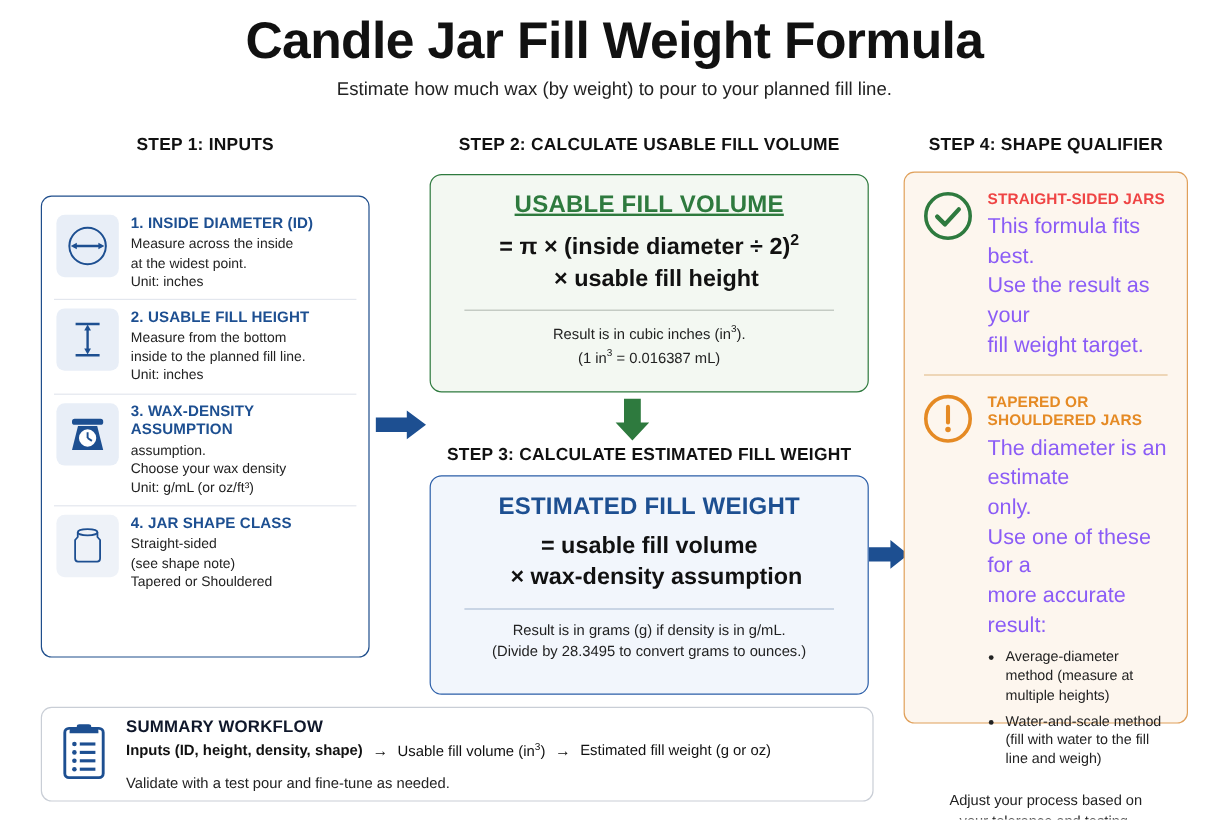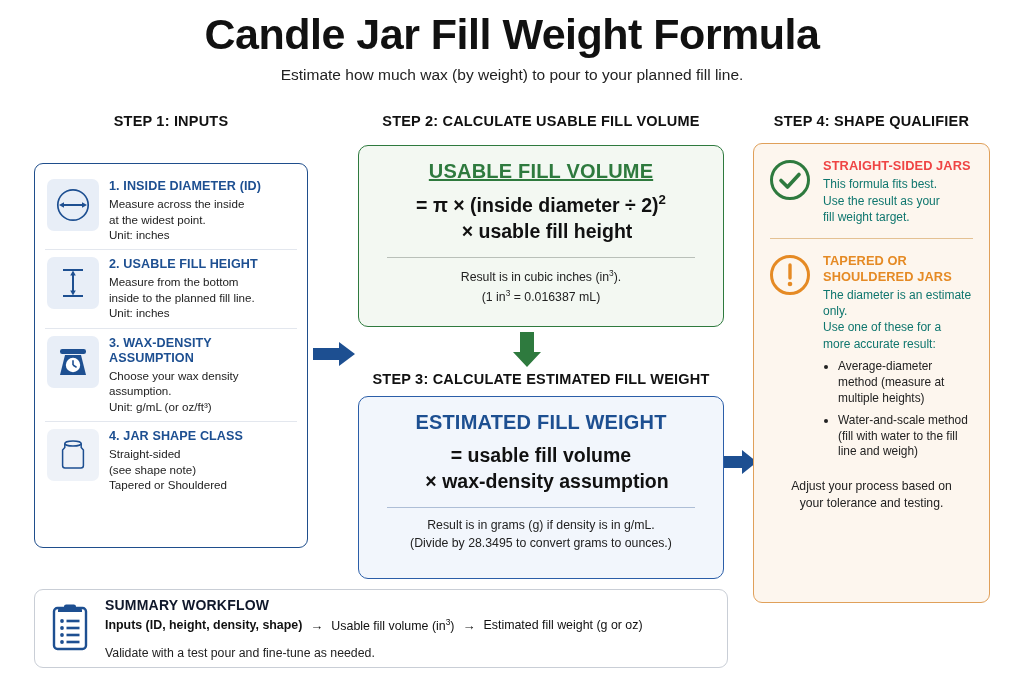--- a/index.html
+++ b/index.html
@@ -87,21 +87,21 @@
     left:753px;top:143px;width:237px;height:460px;
     border:1.6px solid #e0a05a;border-radius:9px;background:#fdf6ee;
     padding:14px 14px;box-sizing:border-box;
   }
   .shape-row{display:flex;gap:11px;align-items:flex-start;}
   .shape-divider{height:1px;background:#e4c193;margin:13px 2px 14px;}
   .shape-title{font-size:12.8px;font-weight:bold;letter-spacing:.1px;
     text-transform:uppercase;line-height:1.18;margin-bottom:3px;}
   .shape-title.green{color:#ef4444;}
   .shape-title.orange{color:#e58a24;}
-  .shape-desc{font-size:12px;line-height:1.37;color:#0f766e;}
+  .shape-desc{font-size:18px;line-height:1.37;color:#8b5cf6;}
   .bullets{margin:7px 0 0 0;padding-left:15px;}
   .bullets li{font-size:11.9px;line-height:1.33;margin-bottom:6px;color:#222;}
   .shape-foot{font-size:12.2px;line-height:1.38;color:#222;text-align:center;margin-top:12px;}
 
   
   .summary-panel{
     left:34px;top:589px;width:694px;height:79px;
     border:1px solid #c9ced6;border-radius:9px;background:#ffffff;
     padding:10px 14px;box-sizing:border-box;display:flex;gap:14px;align-items:center;
   }
@@ -180,22 +180,22 @@
           <rect x="7" y="7" width="26" height="5" rx="2.2" fill="#1d4f91"></rect>
           <path d="M12 13 L28 13 L33 33 L7 33 Z" fill="#1d4f91"></path>
           <circle cx="20" cy="23" r="7.2" fill="#ffffff"></circle>
           <line x1="20" y1="23" x2="20" y2="18.3" stroke="#1d4f91" stroke-width="1.6"></line>
           <line x1="20" y1="23" x2="23.6" y2="25.4" stroke="#1d4f91" stroke-width="1.6"></line>
         </svg>
       </div>
       <div class="input-txt">
         <div class="input-title">3. WAX-DENSITY ASSUMPTION</div>
         <div class="input-desc">
+          <div>assumption.</div>
           <div>Choose your wax density</div>
-          <div>assumption.</div>
           <div>Unit: g/mL (or oz/ft³)</div>
         </div>
       </div>
     </div>
 
     <div class="input-row">
       <div class="icon-tile plain">
         <svg width="40" height="40" viewBox="0 0 40 40">
           <ellipse cx="20" cy="8.5" rx="8.2" ry="2.6" fill="none" stroke="#1d4f91" stroke-width="1.5"></ellipse>
           <path d="M11.8 8.5 L11.8 12.5 L9.6 15 L9.6 30.5 Q9.6 33 12 33 L28 33 Q30.4 33 30.4 30.5 L30.4 15 L28.2 12.5 L28.2 8.5" fill="none" stroke="#1d4f91" stroke-width="1.5"></path>

